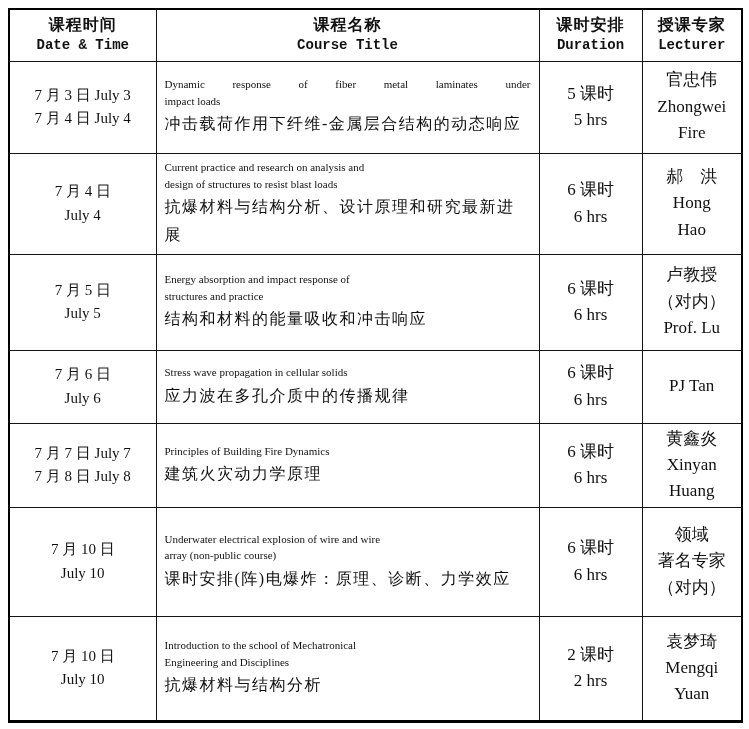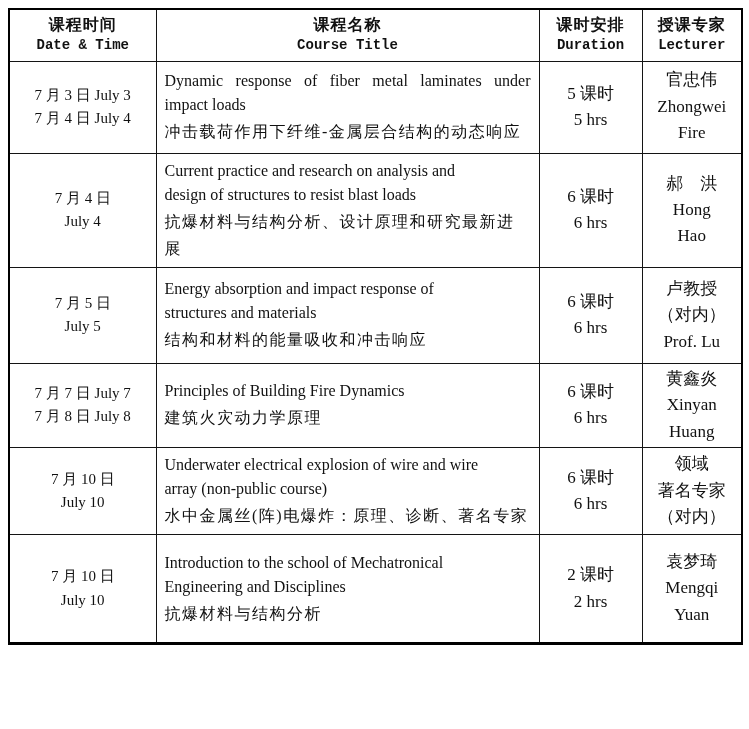--- a/index.html
+++ b/index.html
@@ -65,21 +65,21 @@
     text-align: left;
     padding: 5px 8px;
     font-family: "Liberation Serif", serif;
   }
   .date-line {
     font-size: 15px;
     line-height: 1.55;
     white-space: nowrap;
   }
   .title-en .line {
-    font-size: 16px;
+    font-size: 11px;
     line-height: 1.5;
   }
   
   tbody tr:nth-child(1) .title-en .line:first-child {
     text-align: justify;
     text-align-last: justify;
   }
   .title-zh {
     font-size: 16px;
     line-height: 1.7;
@@ -174,36 +174,55 @@
           </td>
         </tr>
         <tr>
           <td class="col-date">
             <div class="date-line">7 月 5 日</div>
             <div class="date-line">July 5</div>
           </td>
           <td class="col-title">
             <div class="title-en">
               <div class="line">Energy absorption and impact response of</div>
-              <div class="line">structures and materials</div>
+              <div class="line">structures and practice</div>
             </div>
             <div class="title-zh">结构和材料的能量吸收和冲击响应</div>
           </td>
           <td class="col-duration">
             <div class="dur-line">6 课时</div>
             <div class="dur-line">6 hrs</div>
           </td>
           <td class="col-lecturer">
             <div class="lect-line">卢教授</div>
             <div class="lect-line">（对内）</div>
             <div class="lect-line">Prof. Lu</div>
           </td>
         </tr>
         <tr>
           <td class="col-date">
+            <div class="date-line">7 月 6 日</div>
+            <div class="date-line">July 6</div>
+          </td>
+          <td class="col-title">
+            <div class="title-en">
+              <div class="line">Stress wave propagation in cellular solids</div>
+            </div>
+            <div class="title-zh">应力波在多孔介质中的传播规律</div>
+          </td>
+          <td class="col-duration">
+            <div class="dur-line">6 课时</div>
+            <div class="dur-line">6 hrs</div>
+          </td>
+          <td class="col-lecturer">
+            <div class="lect-line">PJ Tan</div>
+          </td>
+        </tr>
+        <tr>
+          <td class="col-date">
             <div class="date-line">7 月 7 日 July 7</div>
             <div class="date-line">7 月 8 日 July 8</div>
           </td>
           <td class="col-title">
             <div class="title-en">
               <div class="line">Principles of Building Fire Dynamics</div>
             </div>
             <div class="title-zh">建筑火灾动力学原理</div>
           </td>
           <td class="col-duration">
@@ -219,21 +238,21 @@
         <tr>
           <td class="col-date">
             <div class="date-line">7 月 10 日</div>
             <div class="date-line">July 10</div>
           </td>
           <td class="col-title">
             <div class="title-en">
               <div class="line">Underwater electrical explosion of wire and wire</div>
               <div class="line">array (non-public course)</div>
             </div>
-            <div class="title-zh">水中金属丝(阵)电爆炸：原理、诊断、著名专家</div>
+            <div class="title-zh">课时安排(阵)电爆炸：原理、诊断、力学效应</div>
           </td>
           <td class="col-duration">
             <div class="dur-line">6 课时</div>
             <div class="dur-line">6 hrs</div>
           </td>
           <td class="col-lecturer">
             <div class="lect-line">领域</div>
             <div class="lect-line">著名专家</div>
             <div class="lect-line">（对内）</div>
           </td>

